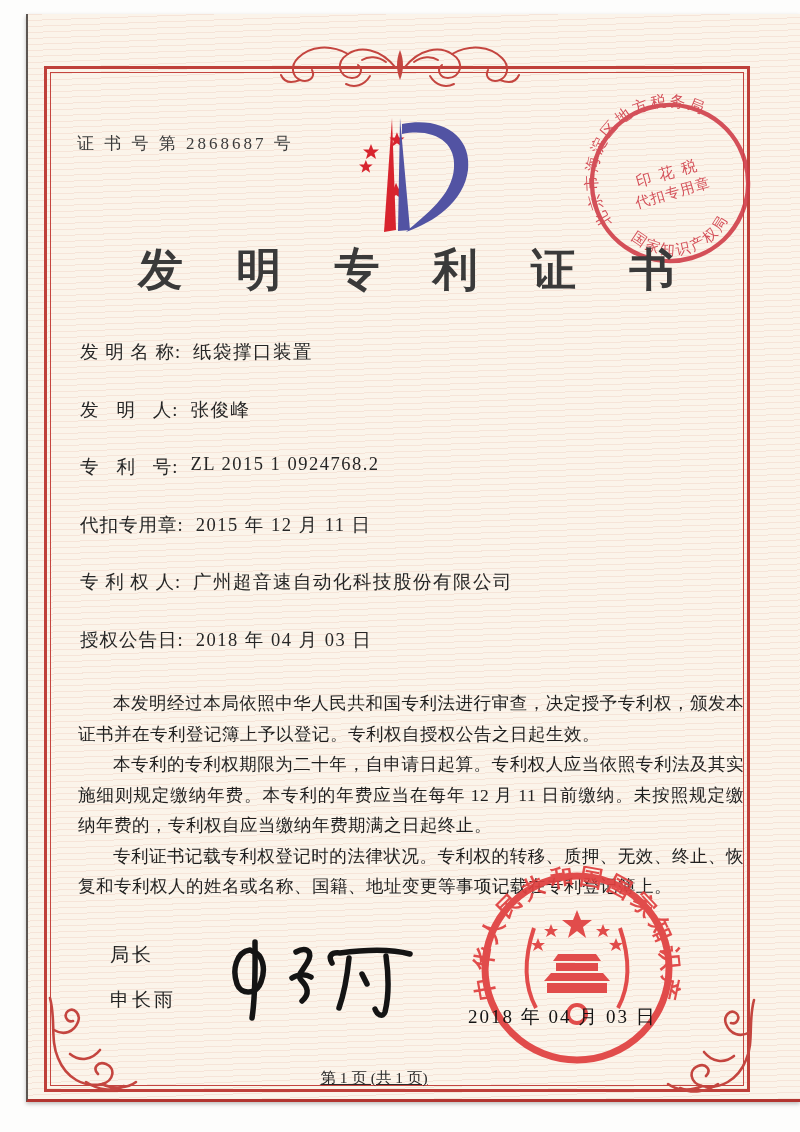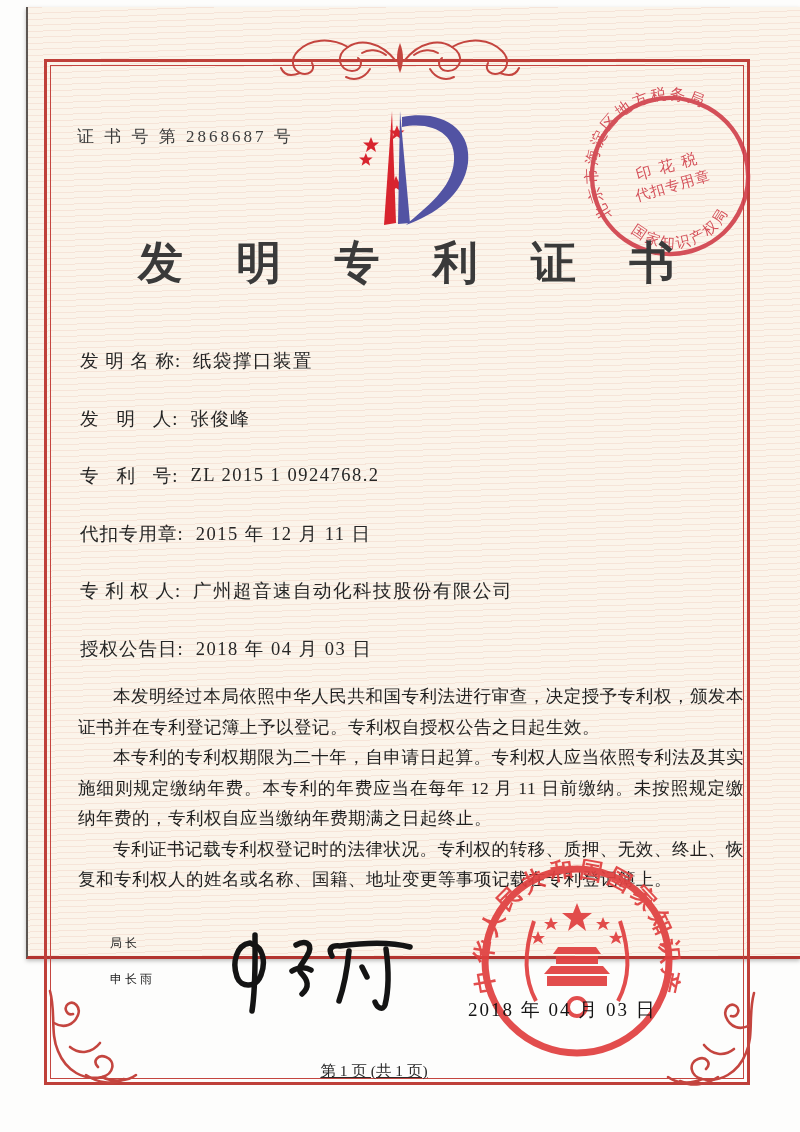--- a/index.html
+++ b/index.html
@@ -1,21 +1,21 @@
 <!DOCTYPE html>
 <html><head>
 <meta charset="utf-8">
 <style>
   * { margin:0; padding:0; box-sizing:border-box; }
   html,body { width:800px; height:1132px; background:#f4f3f1; font-family:"Liberation Serif","DejaVu Serif",serif; }
   .canvas { position:relative; width:800px; height:1132px; overflow:hidden; background:#fdfdfc; }
 
   
   .page {
-    position:absolute; left:26px; top:7px; width:774px; height:952px;
+    position:absolute; left:26px; top:14px; width:774px; height:1088px;
     background:#fbf4ea;
     background-image:repeating-linear-gradient(178deg,
       rgba(224,165,145,0.20) 0px, rgba(224,165,145,0.20) 1px,
       rgba(0,0,0,0) 1px, rgba(0,0,0,0) 6px);
     border-left:2px solid rgba(40,35,32,0.75);
     border-bottom:3px solid #b23530;
     box-shadow:0 2px 4px rgba(0,0,0,0.25);
   }
 
   
@@ -30,29 +30,29 @@
   .cert-no { position:absolute; left:75px; top:132px; font-size:17px; letter-spacing:3px; color:#3b3b3b; white-space:pre; }
 
   .logo { position:absolute; left:328px; top:110px; width:164px; height:130px; }
 
   .tax-stamp { position:absolute; left:580px; top:92px; width:176px; height:182px; opacity:.88; }
 
   .title { position:absolute; left:42px; top:240px; width:706px; text-align:center;
            font-size:45px; font-weight:600; color:#3a3a3a; letter-spacing:21px; white-space:pre; text-indent:21px;margin-left:9px; }
 
   .fields { position:absolute; left:78px; top:339px; width:660px; }
-  .field-row { height:57.5px; display:flex; align-items:center; font-size:18.5px; color:#262626; }
+  .field-row { height:57.5px; display:flex; align-items:flex-start; font-size:18.5px; color:#262626; }
   .field-label { white-space:pre; letter-spacing:1px; }
   .field-value { white-space:pre; letter-spacing:1.5px; margin-left:12px; }
 
   .body-text { position:absolute; left:76px; top:688px; width:666px; font-size:17.5px;
                line-height:30.5px; color:#1f1f1f; text-align:justify; }
   .body-text p { text-indent:2em; letter-spacing:0.5px; }
 
-  .officer { position:absolute; left:108px; top:942px; font-size:12px; color:#222;
+  .officer { position:absolute; left:108px; top:942px; font-size:19px; color:#222;
              font-family:Liberation Sans, sans-serif; }
   .officer div { margin-bottom:19px; letter-spacing:3px; }
 
   .signature { position:absolute; left:190px; top:908px; width:250px; height:120px; }
 
   .big-seal { position:absolute; left:468px; top:866px; width:214px; height:208px; opacity:.93; }
   .seal-date { position:absolute; left:466px; top:1004px; font-size:19px; letter-spacing:2px;
                color:#141414; white-space:pre; }
 
   .footer { position:absolute; left:42px; top:1068px; width:660px; text-align:center;

